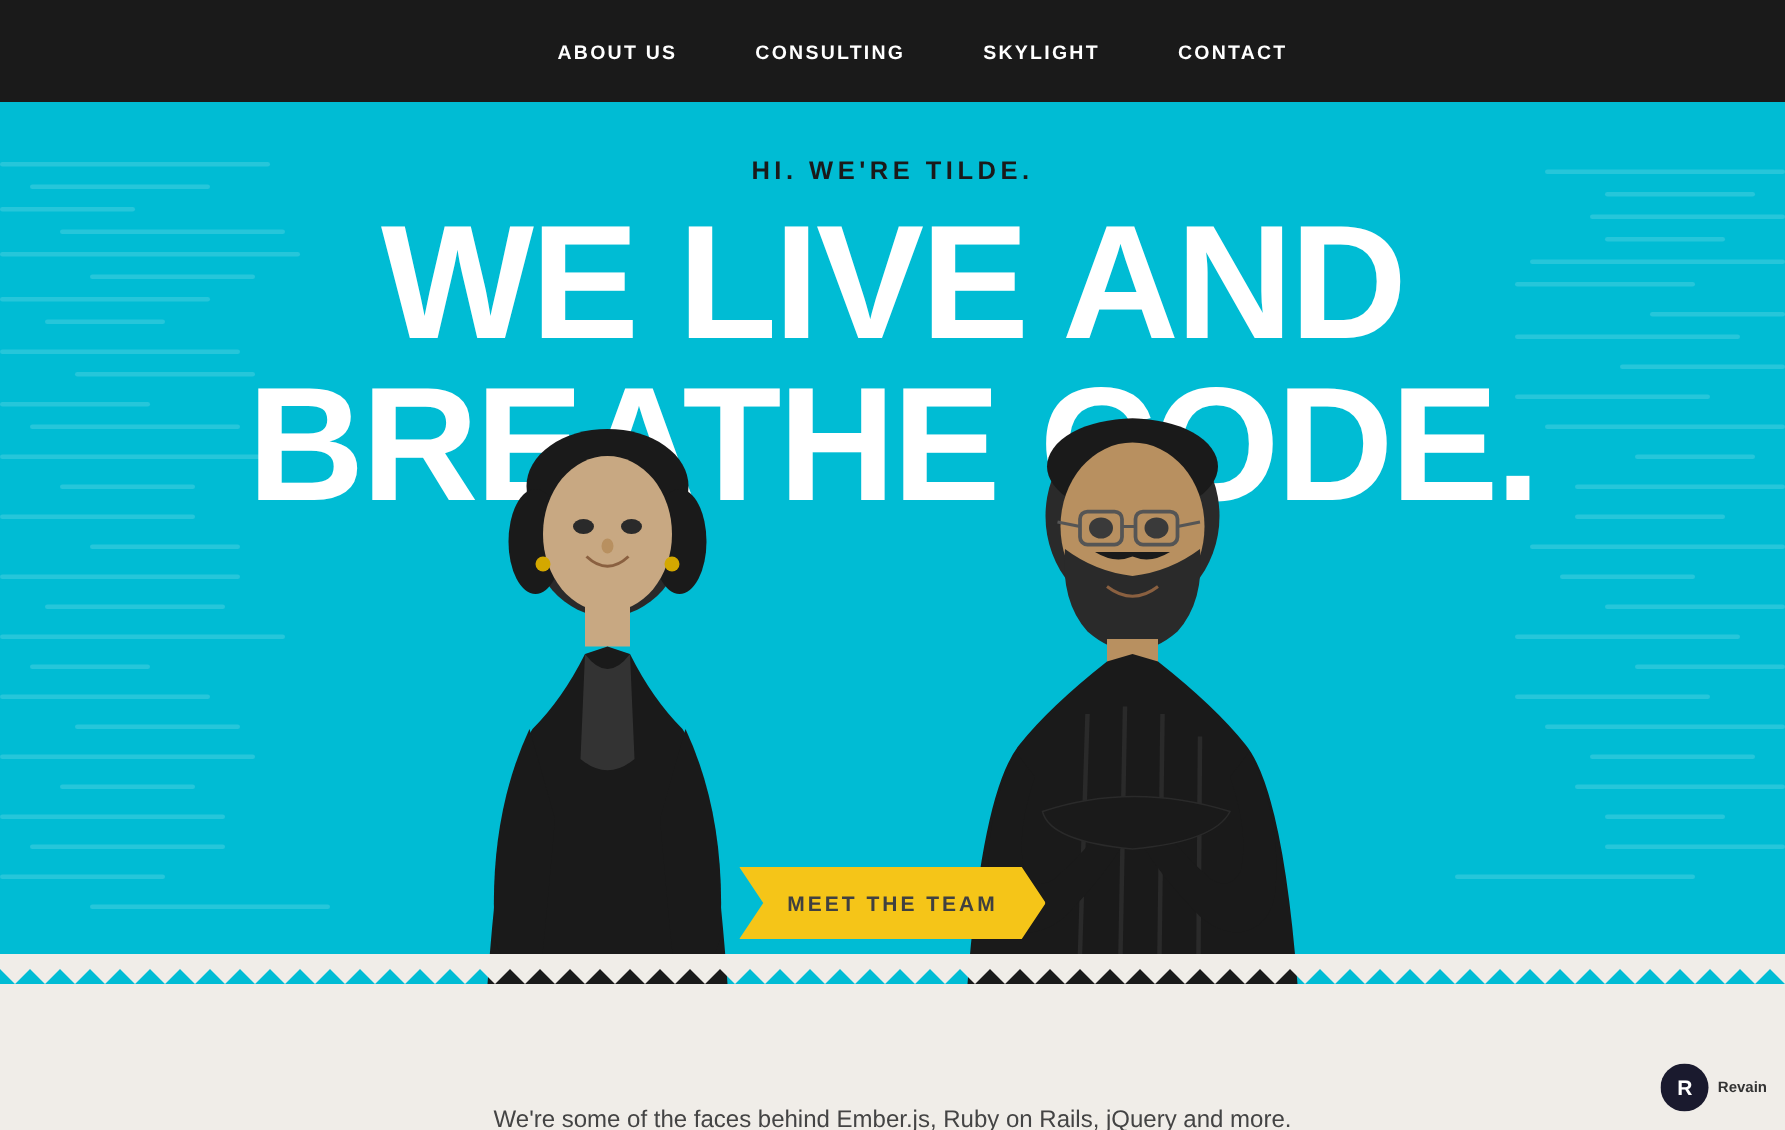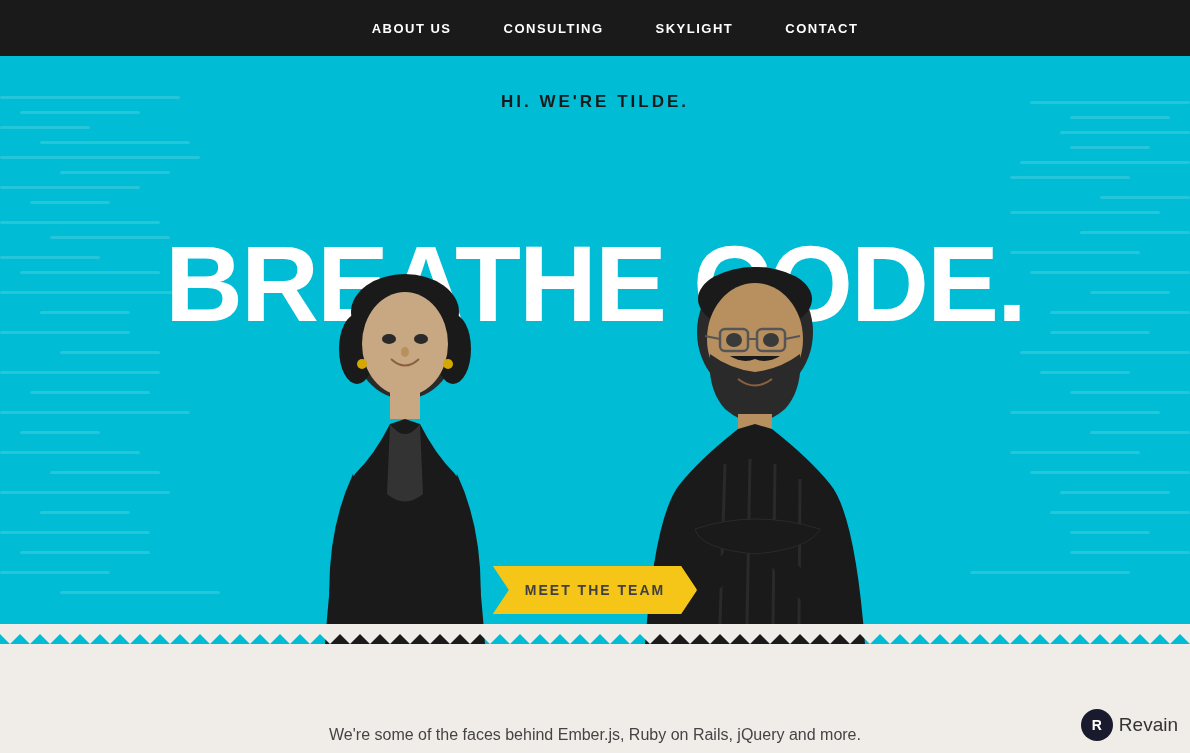--- a/index.html
+++ b/index.html
@@ -1,21 +1,21 @@
 <!DOCTYPE html>
 <html><head>
   <meta charset="utf-8">
   <style>
     * { margin: 0; padding: 0; box-sizing: border-box; }
     body { font-family: 'Arial', sans-serif; width: 1190px; overflow-x: hidden; background: #f0ede8; }
 
     
     nav {
       background: #1a1a1a;
-      height: 56px;
+      height: 68px;
       display: flex;
       align-items: center;
       justify-content: center;
       gap: 40px;
       position: relative;
       z-index: 10;
     }
     .nav-link {
       color: #ffffff;
       text-decoration: none;
@@ -153,22 +153,22 @@
       border-radius: 50%;
       display: flex;
       align-items: center;
       justify-content: center;
       color: white;
       font-size: 14px;
       font-weight: bold;
     }
     .revain-text {
       color: #333;
-      font-size: 19px;
-      font-weight: 400;
+      font-size: 10px;
+      font-weight: 700;
     }
   </style>
 </head>
 <body>
 
 <nav>
   <div>
     <svg viewBox="0 0 42 42" fill="none" xmlns="http://www.w3.org/2000/svg">
       <polygon points="21,2 38,11.5 38,30.5 21,40 4,30.5 4,11.5" fill="none" stroke="#00bcd4" stroke-width="2.5"></polygon>
       <text x="21" y="27" text-anchor="middle" fill="#00bcd4" font-size="16" font-weight="bold">⟳</text>
@@ -236,21 +236,21 @@
       <div class="line" style="top: 435px; width: 110px; right: 20px;"></div>
       <div class="line" style="top: 455px; width: 140px; right: 0px;"></div>
       <div class="line" style="top: 475px; width: 80px; right: 40px;"></div>
       <div class="line" style="top: 495px; width: 120px; right: 0px;"></div>
       <div class="line" style="top: 515px; width: 160px; right: 60px;"></div>
     </div>
 
   <div class="hero-subtitle">HI. WE'RE TILDE.</div>
 
   <div class="hero-headline">
-    <br>
+    <span>WE LIVE AND</span><br>
     <span>BREATHE CODE.</span>
   </div>
 
   <div class="team-photos">
 
     <svg width="300" height="400" viewBox="0 0 300 400">
 
       <ellipse cx="110" cy="95" rx="52" ry="60" fill="#2a2a2a"></ellipse>
 
       <ellipse cx="110" cy="68" rx="54" ry="38" fill="#1a1a1a"></ellipse>

